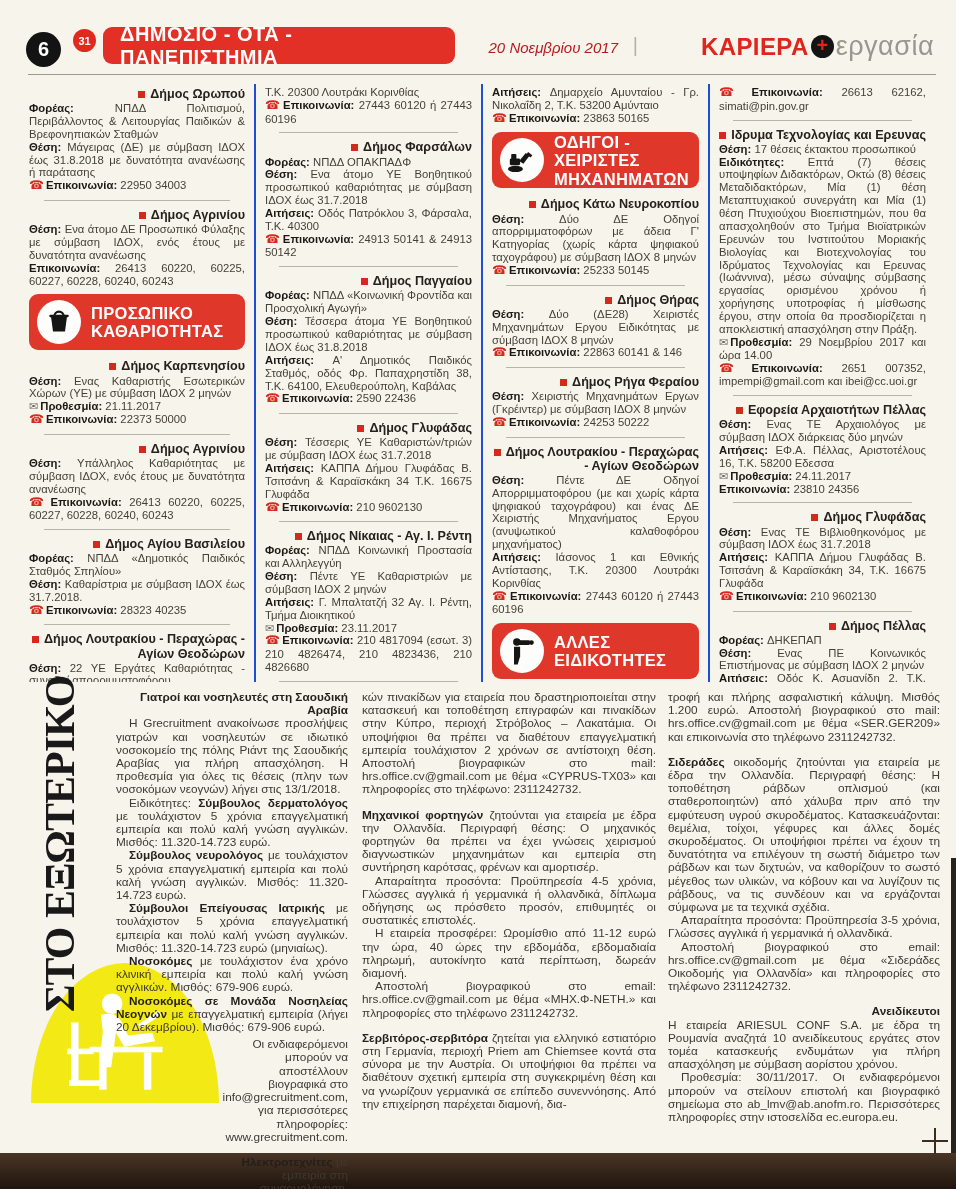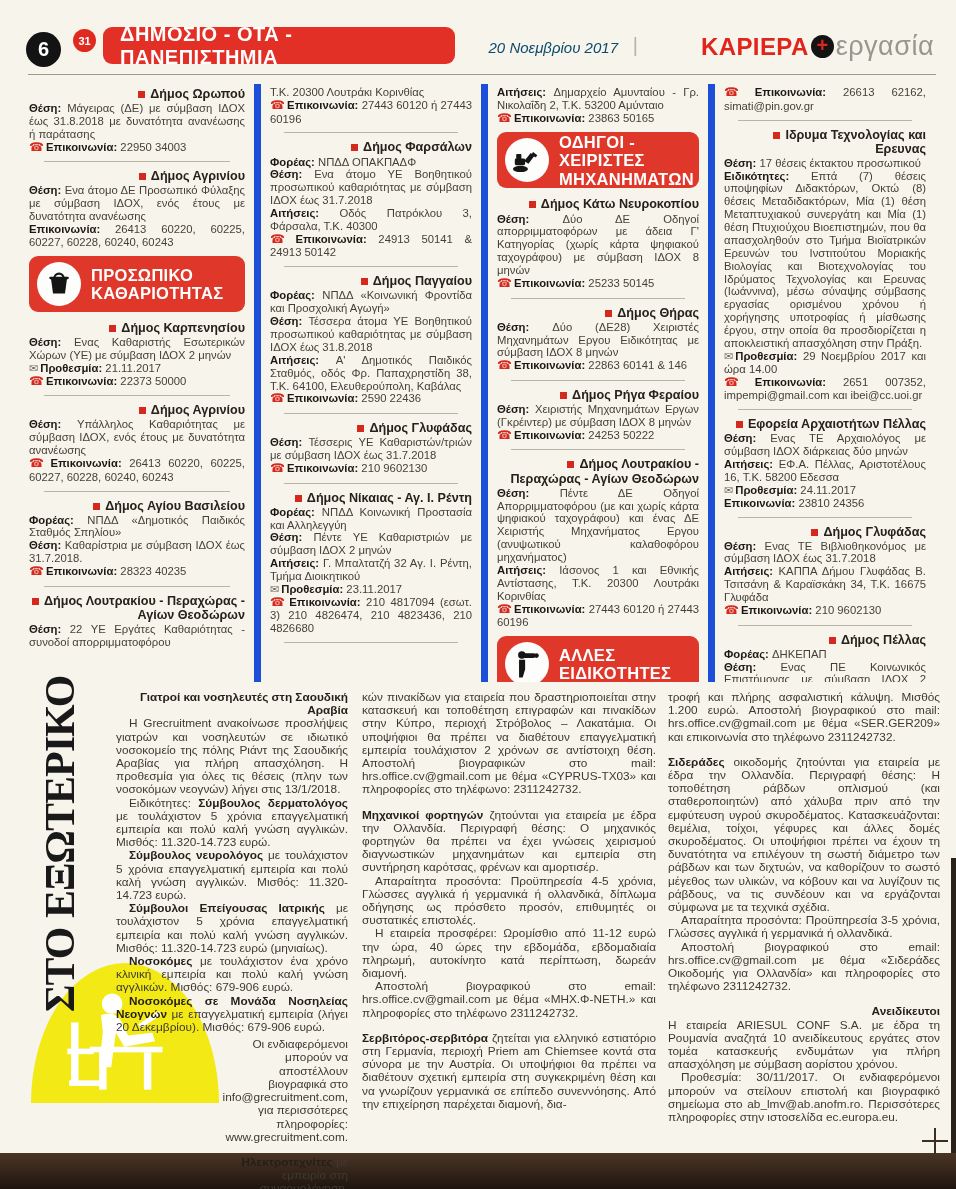--- a/index.html
+++ b/index.html
@@ -9,32 +9,32 @@
   .header{position:absolute;left:0;top:26px;width:100%;height:52px;}
   .pagenum{position:absolute;left:26px;top:6px;width:35px;height:35px;border-radius:50%;
            background:#131313;color:#fff;font-weight:bold;font-size:20px;
            display:flex;align-items:center;justify-content:center;}
   .issuenum{position:absolute;left:73px;top:3px;width:23px;height:23px;border-radius:50%;
             background:#e02a20;color:#fff;font-weight:bold;font-size:11px;
             display:flex;align-items:center;justify-content:center;}
   .section-box{position:absolute;left:103px;top:1px;width:352px;height:37px;background:#e23026;
                border-radius:9px;color:#fff;font-weight:bold;font-size:20px;letter-spacing:.5px;
                display:flex;align-items:center;padding-left:17px;box-sizing:border-box;}
-  .dateline{position:absolute;right:338px;top:13px;font-size:15px;color:#0c4a6e;font-style:italic;}
+  .dateline{position:absolute;right:338px;top:13px;font-size:15px;color:#b91c1c;font-style:italic;}
   .datepipe{position:absolute;right:318px;top:8px;font-size:20px;color:#b6b2a8;}
   .brand{position:absolute;right:22px;top:5px;display:flex;align-items:center;}
   .brand-k{color:#e0251c;font-weight:bold;font-size:24px;letter-spacing:.4px;}
   .brand-plus{width:23px;height:23px;border-radius:50%;background:#141414;color:#e0251c;
               font-weight:bold;font-size:20px;line-height:21px;text-align:center;margin:0 2px;}
   .brand-e{color:#98968e;font-size:27px;letter-spacing:.5px;}
   .header-rule{position:absolute;left:28px;right:20px;top:48px;height:1px;background:#9d9890;}
   
   .listings{position:absolute;left:27px;top:84px;width:908px;height:598px;display:flex;}
   .lcol{width:25%;box-sizing:border-box;padding:2px 9px 0;overflow:hidden;
-        border-left:7px solid #1d4ed8;font-size:11.3px;line-height:1.14;text-align:justify;}
+        border-left:2px solid #1d4ed8;font-size:11.3px;line-height:1.14;text-align:justify;}
   .lcol:first-child{border-left:none;padding-left:2px;}
   .entry{margin:0;}
   .entry-title{font-size:12.6px;font-weight:bold;color:#27211b;line-height:1.12;
                margin:1px 0 1px;text-align:right;}
   .bullet{display:inline-block;width:7px;height:7px;background:#d6291e;margin-right:5px;}
   .field{margin:0;}
   .field b{color:#1d1813;}
   .icn-phone{color:#d6291e;font-size:12px;margin-right:2px;}
   .icn-mail{color:#6d675e;font-size:11px;margin-right:2px;}
   .sep{height:1px;background:#b9b4a8;width:86%;margin:7px auto;}
@@ -87,20 +87,21 @@
       <span class="brand-plus">+</span>
       <span class="brand-e">εργασία</span>
     </div>
     <div class="header-rule"></div>
   </div>
 
   <div class="listings" id="listing-columns">
       <div class="lcol">
         <div class="entry">
           <div class="entry-title"><span class="bullet"></span><span>Δήμος Ωρωπού</span></div>
+          <p class="field"><b>Φορέας: </b>ΝΠΔΔ Πολιτισμού, Περιβάλλοντος &amp; Λειτουργίας Παιδικών &amp; Βρεφονηπιακών Σταθμών</p>
           <p class="field"><b>Θέση: </b>Μάγειρας (ΔΕ) με σύμβαση ΙΔΟΧ έως 31.8.2018 με δυνατότητα ανανέωσης ή παράτασης</p>
           <p class="field"><span class="icn-phone">☎</span><b>Επικοινωνία: </b>22950 34003</p>
         </div>
         <div class="sep"></div>
         <div class="entry">
           <div class="entry-title"><span class="bullet"></span><span>Δήμος Αγρινίου</span></div>
           <p class="field"><b>Θέση: </b>Ενα άτομο ΔΕ Προσωπικό Φύλαξης με σύμβαση ΙΔΟΧ, ενός έτους με δυνατότητα ανανέωσης</p>
           <p class="field"><b>Επικοινωνία: </b>26413 60220, 60225, 60227, 60228, 60240, 60243</p>
         </div>
         <div class="banner">
@@ -159,20 +160,21 @@
           <div class="entry-title"><span class="bullet"></span><span>Δήμος Παγγαίου</span></div>
           <p class="field"><b>Φορέας: </b>ΝΠΔΔ «Κοινωνική Φροντίδα και Προσχολική Αγωγή»</p>
           <p class="field"><b>Θέση: </b>Τέσσερα άτομα ΥΕ Βοηθητικού προσωπικού καθαριότητας με σύμβαση ΙΔΟΧ έως 31.8.2018</p>
           <p class="field"><b>Αιτήσεις: </b>Α' Δημοτικός Παιδικός Σταθμός, οδός Φρ. Παπαχρηστίδη 38, Τ.Κ. 64100, Ελευθερούπολη, Καβάλας</p>
           <p class="field"><span class="icn-phone">☎</span><b>Επικοινωνία: </b>2590 22436</p>
         </div>
         <div class="sep"></div>
         <div class="entry">
           <div class="entry-title"><span class="bullet"></span><span>Δήμος Γλυφάδας</span></div>
           <p class="field"><b>Θέση: </b>Τέσσερις ΥΕ Καθαριστών/τριών με σύμβαση ΙΔΟΧ έως 31.7.2018</p>
+          <p class="field"><b>Αιτήσεις: </b>ΚΑΠΠΑ Δήμου Γλυφάδας Β. Τσιτσάνη &amp; Καραϊσκάκη 34 Τ.Κ. 16675 Γλυφάδα</p>
           <p class="field"><span class="icn-phone">☎</span><b>Επικοινωνία: </b>210 9602130</p>
         </div>
         <div class="sep"></div>
         <div class="entry">
           <div class="entry-title"><span class="bullet"></span><span>Δήμος Νίκαιας - Αγ. Ι. Ρέντη</span></div>
           <p class="field"><b>Φορέας: </b>ΝΠΔΔ Κοινωνική Προστασία και Αλληλεγγύη</p>
           <p class="field"><b>Θέση: </b>Πέντε ΥΕ Καθαριστριών με σύμβαση ΙΔΟΧ 2 μηνών</p>
           <p class="field"><b>Αιτήσεις: </b>Γ. Μπαλτατζή 32 Αγ. Ι. Ρέντη, Τμήμα Διοικητικού</p>
           <p class="field"><span class="icn-mail">✉</span><b>Προθεσμία: </b>23.11.2017</p>
           <p class="field"><span class="icn-phone">☎</span><b>Επικοινωνία: </b>210 4817094 (εσωτ. 3) 210 4826474, 210 4823436, 210 4826680</p>

